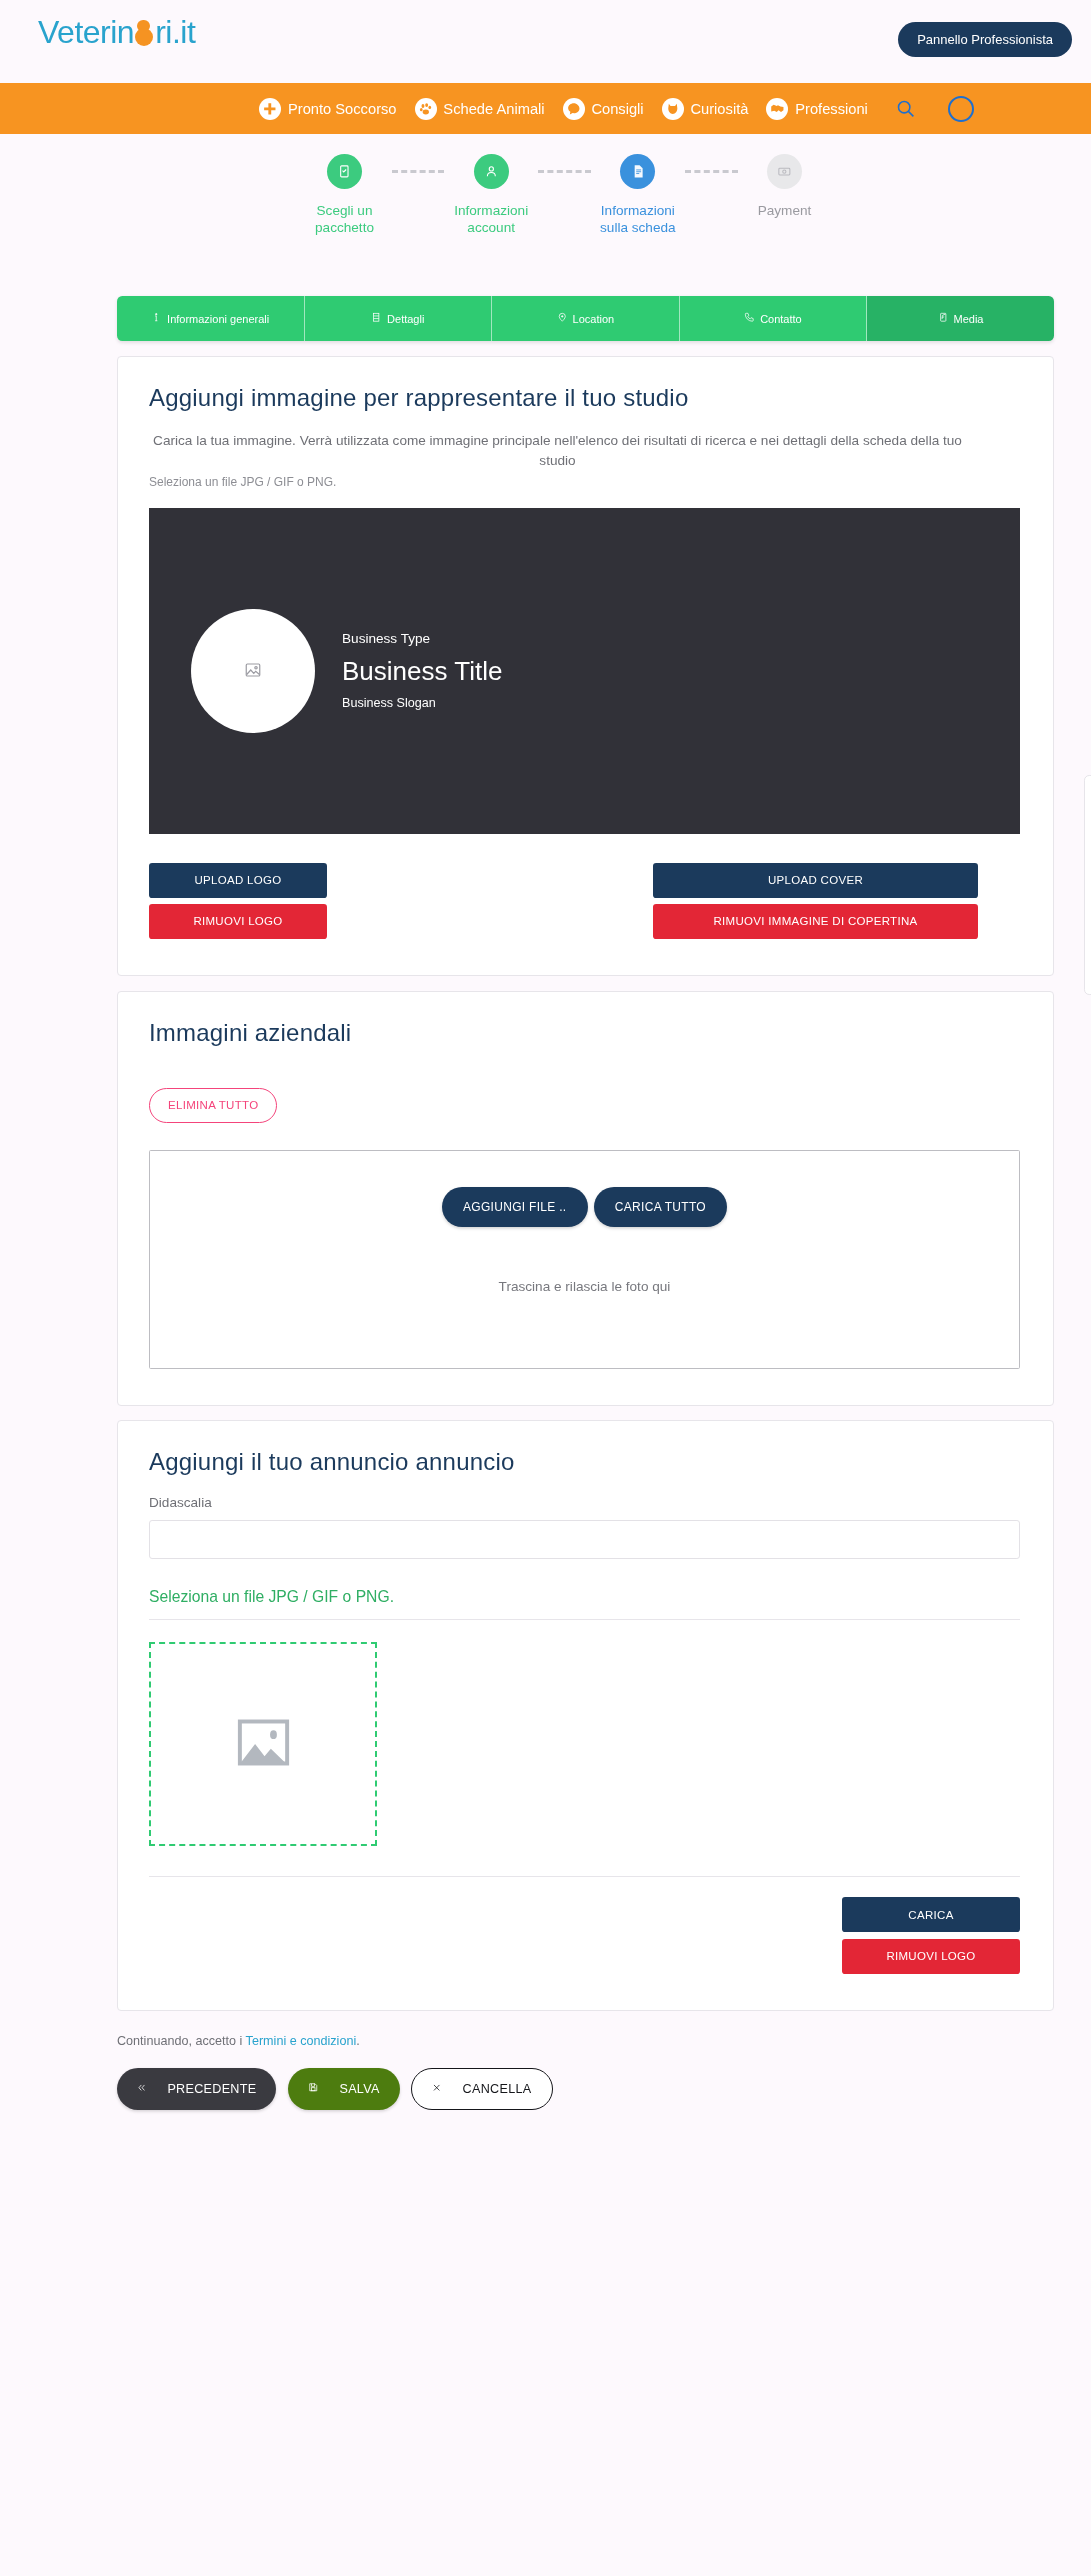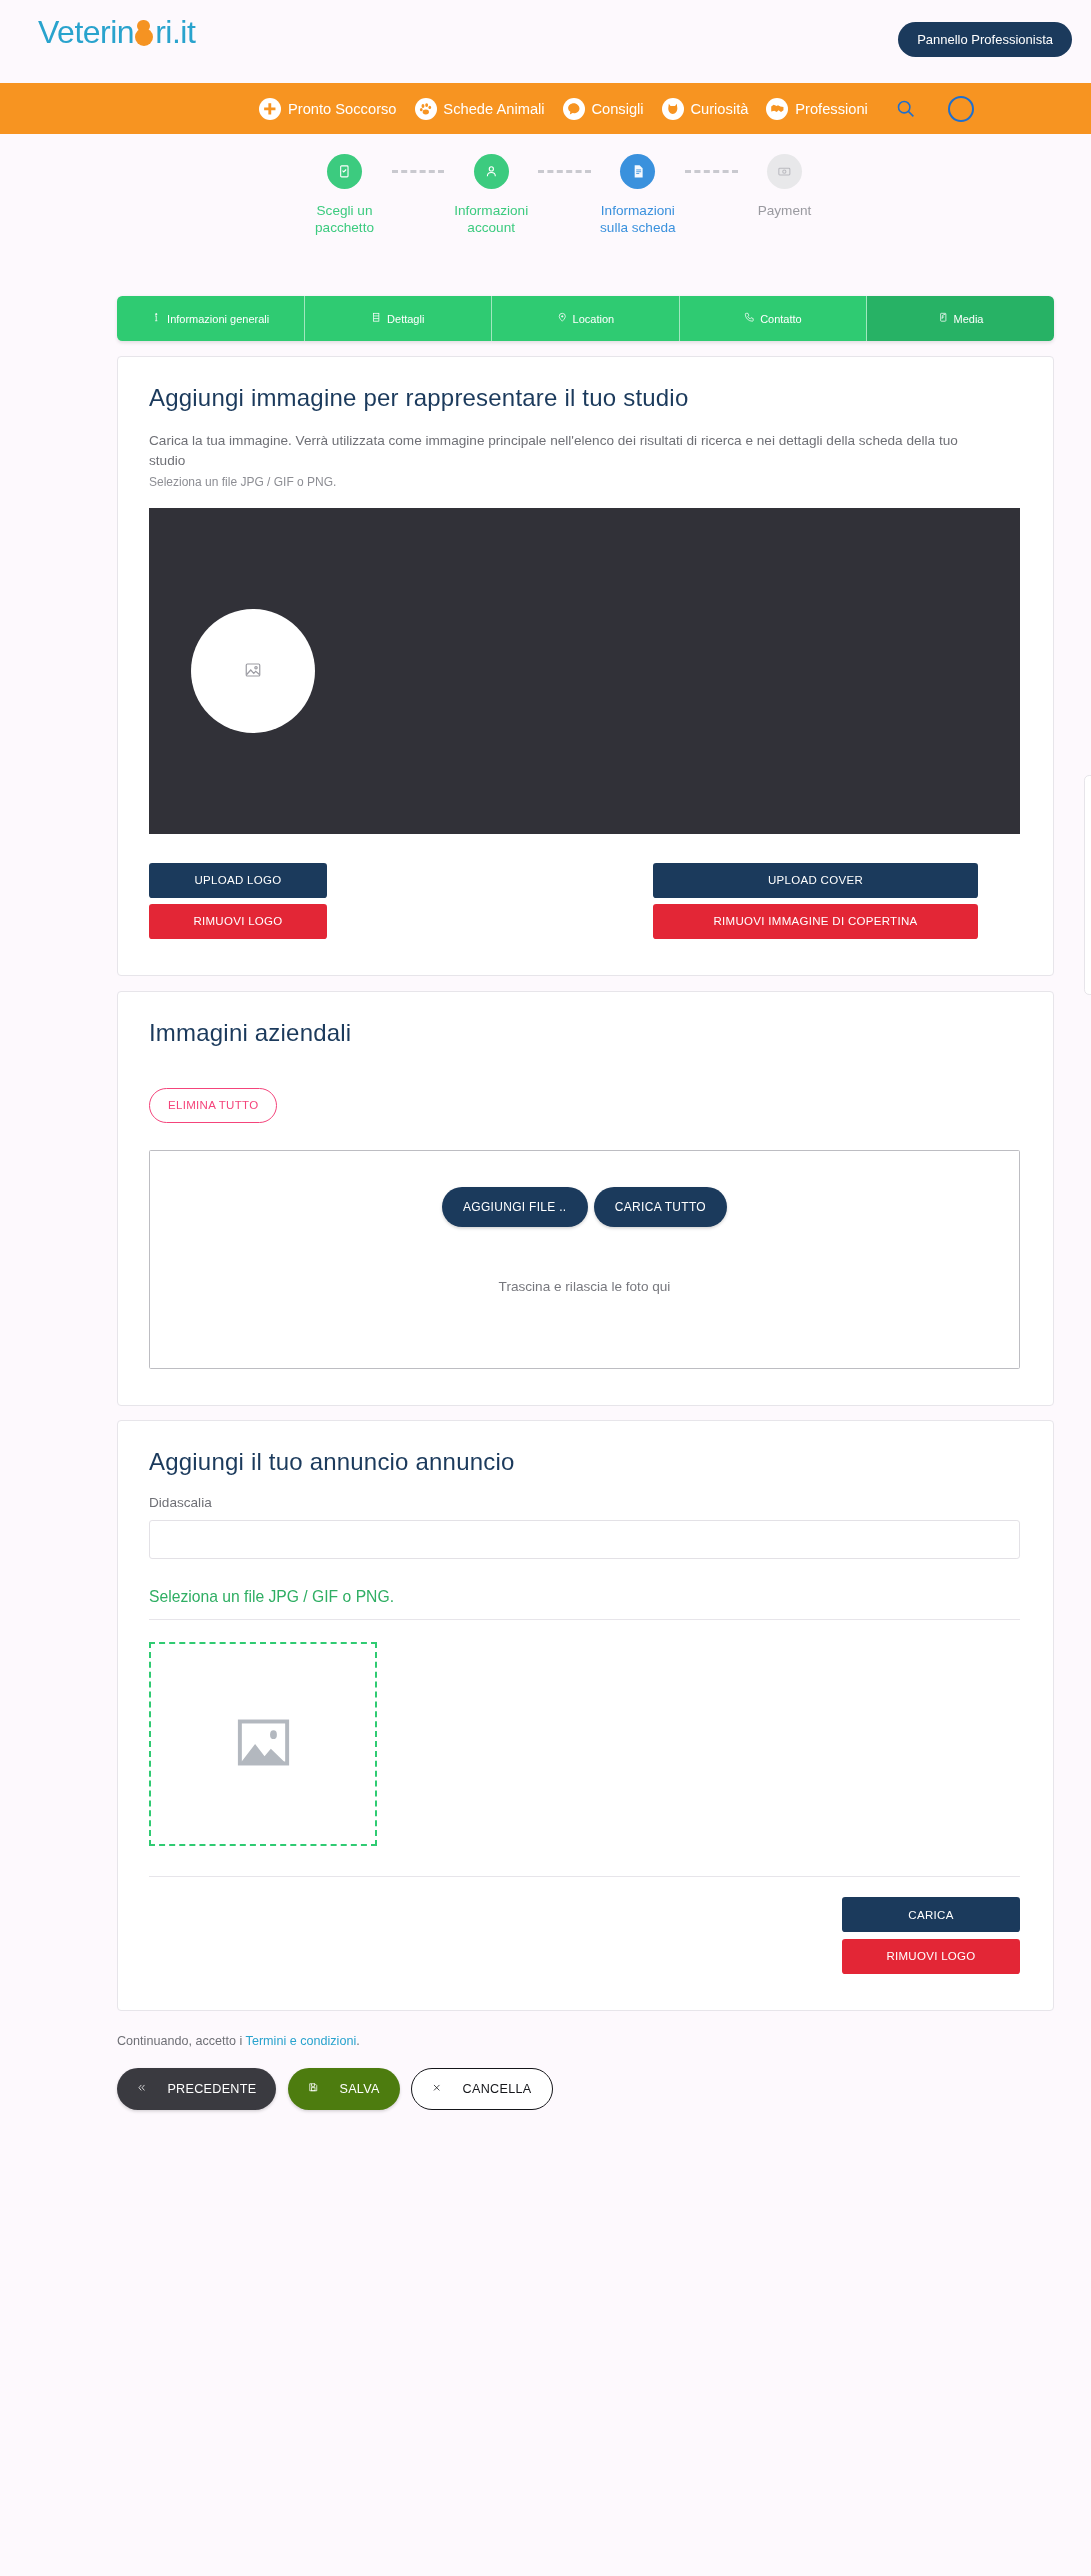--- a/index.html
+++ b/index.html
@@ -185,20 +185,21 @@
     color: #1b3a5c;
     font-weight: 400;
     margin-bottom: 19px;
     letter-spacing: 0.2px;
   }
   .card-desc {
     font-size: 13.6px;
     color: #6f7076;
     line-height: 1.5;
     max-width: 817px;
+    text-align: center;
   }
   .card-sub {
     font-size: 12px;
     color: #8d8e94;
     margin-top: 3.1px;
   }
 
   
   .cover {
     margin-top: 19px;
@@ -564,20 +565,25 @@
     <div class="cover">
       <div class="cover-logo">
         <span>
           <svg width="18" height="18" viewBox="0 0 24 24" fill="none" stroke="#9b9ba2" stroke-width="1.6">
             <rect x="3" y="4" width="18" height="16" rx="1.5"></rect>
             <circle cx="16" cy="9" r="1.6"></circle>
               <path d="M3.6 18l5.4-6 4 4.4 2.6-2.6 5 4.2"></path>
           </svg>
         </span>
       </div>
+      <div class="cover-text">
+        <div class="cover-type">Business Type</div>
+        <div class="cover-title">Business Title</div>
+        <div class="cover-slogan">Business Slogan</div>
+      </div>
     </div>
 
     <div class="upload-row">
       <div class="upload-col">
         <button class="btn-block btn-navy">UPLOAD LOGO</button>
         <button class="btn-block btn-red">RIMUOVI LOGO</button>
       </div>
       <div class="upload-col right">
         <button class="btn-block btn-navy">UPLOAD COVER</button>
         <button class="btn-block btn-red">RIMUOVI IMMAGINE DI COPERTINA</button>

